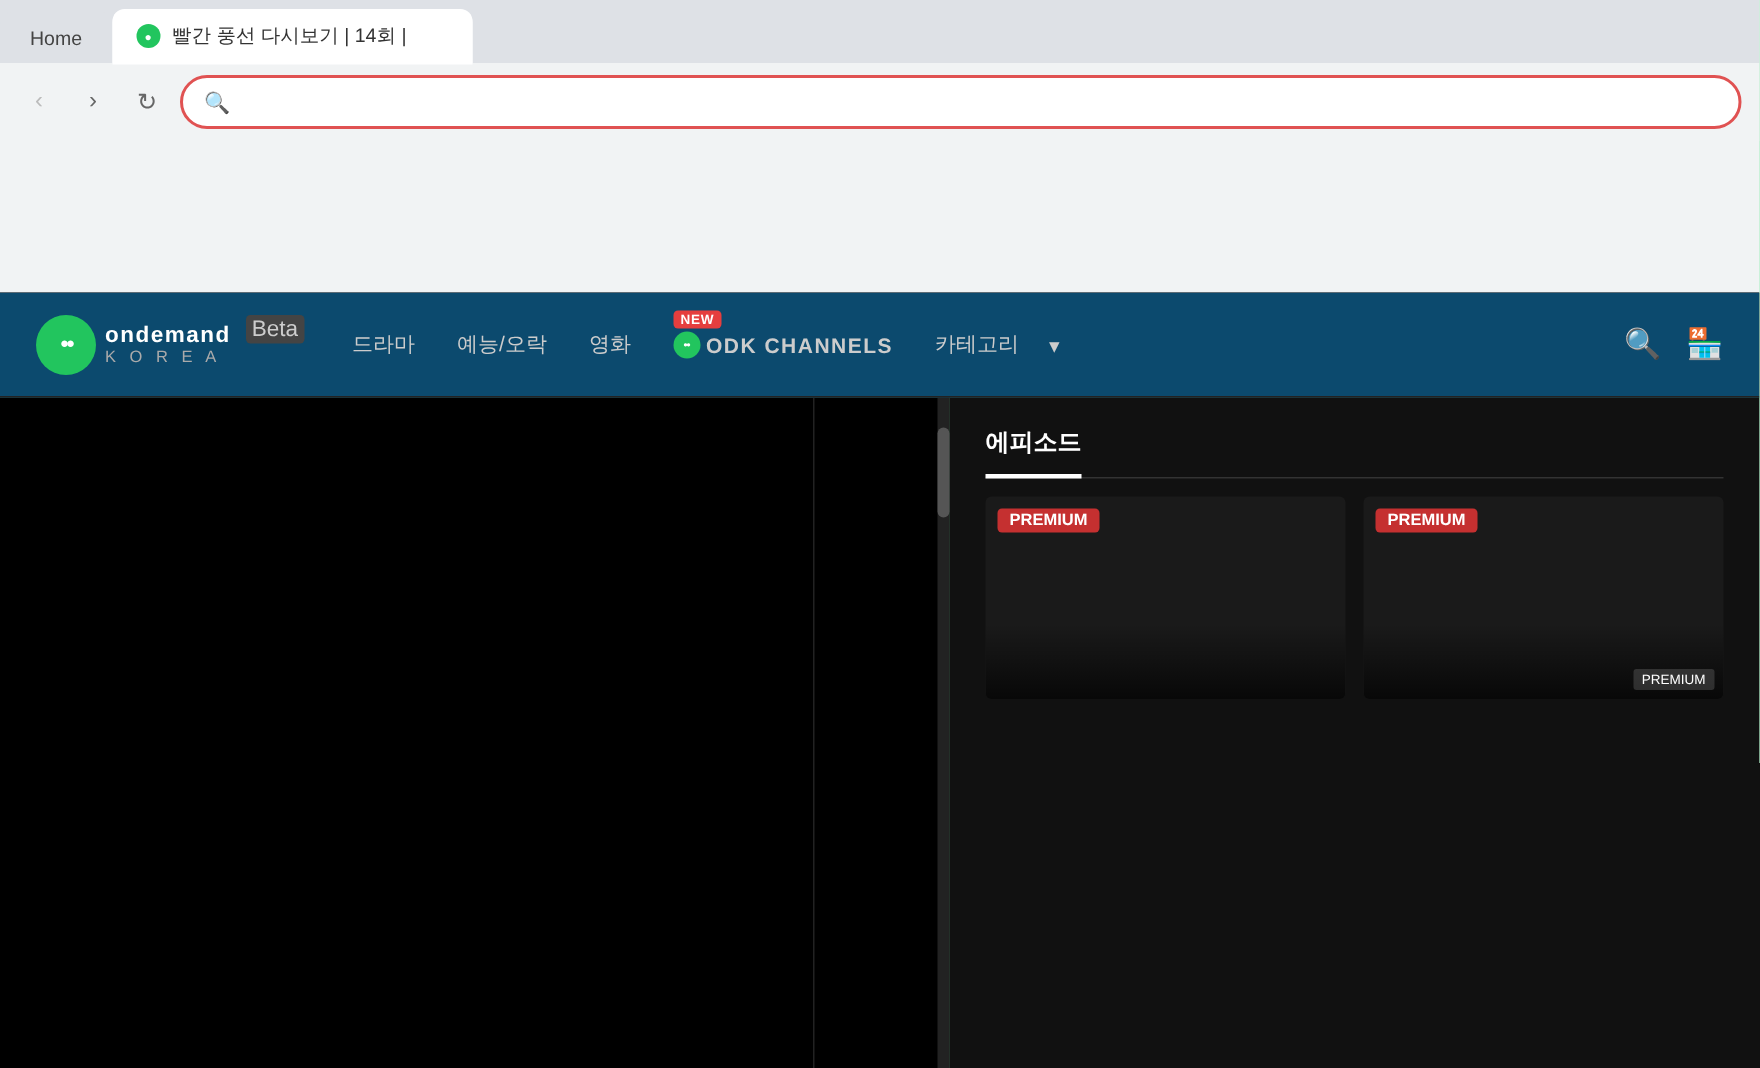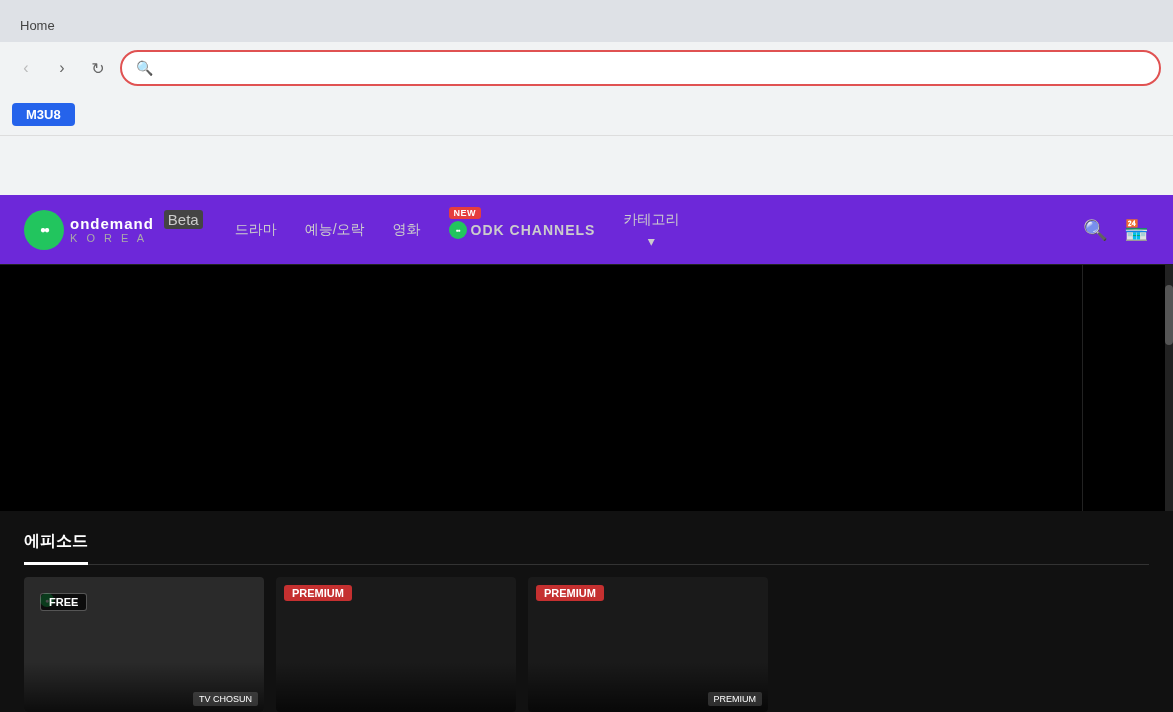--- a/index.html
+++ b/index.html
@@ -140,21 +140,21 @@
       position: relative;
       overflow: hidden;
     }
 
     
     .site-nav {
       display: flex;
       align-items: center;
       padding: 0 24px;
       height: 70px;
-      background: #6d28d9;
+      background: #0c4a6e;
       border-bottom: 1px solid #222;
       position: relative;
       z-index: 10;
     }
     .site-logo {
       display: flex;
       align-items: center;
       gap: 6px;
       margin-right: 32px;
     }
@@ -252,46 +252,45 @@
     .odk-text-channels {
       color: #ccc;
       font-size: 14px;
       font-weight: bold;
       letter-spacing: 1px;
       text-align: right;
     }
     .nav-category {
       display: flex;
       align-items: center;
-      gap: 4px;
+      gap: 20px;
       color: #ccc;
       font-size: 14px;
       cursor: pointer;
-      flex-direction: column;
     }
     .nav-right {
       display: flex;
       align-items: center;
       gap: 16px;
       margin-left: auto;
     }
     .nav-icon-btn {
       color: #ccc;
       font-size: 20px;
       cursor: pointer;
       background: none;
       border: none;
     }
 
     
     .main-dark {
       background: #86efac;
       height: calc(100% - 70px);
       display: flex;
-      flex-direction: column;
+      flex-direction: row;
     }
 
     
     .player-area {
       background: #000;
       flex: 1;
       position: relative;
       display: flex;
     }
 
@@ -412,36 +411,37 @@
   </style>
 </head>
 <body>
 
 <div class="browser-chrome">
 
   <div class="tab-bar">
     <div class="tab-home">
       <span>Home</span>
     </div>
+    <div class="tab-active">
+      <div class="tab-favicon"></div>
+      <span class="tab-title">빨간 풍선 다시보기 | 14회 |</span>
+    </div>
     <div class="tab-spacer"></div>
   </div>
 
   <div class="address-bar-row">
     <button class="nav-btn disabled">‹</button>
     <button class="nav-btn">›</button>
     <button class="nav-btn">↻</button>
 
     <div class="address-bar-wrapper">
       <span class="search-icon-addr">🔍</span>
     </div>
   </div>
 
-  <div class="toolbar-row">
-    <button class="m3u8-btn">M3U8</button>
-  </div>
 </div>
 
 <div class="web-content">
 
   <div class="site-nav">
     <div class="site-logo">
       <div class="logo-icon"></div>
       <div class="logo-text">
         <span class="logo-ondemand">ondemand</span>
         <span class="logo-korea">K O R E A</span>
@@ -483,28 +483,20 @@
       </div>
     </div>
 
     <div class="bottom-content">
       <div class="episode-tab-row">
         <div class="episode-tab">에피소드</div>
       </div>
 
       <div class="thumbs-row">
 
-        <div class="thumb-item" style="background:#2a2a2a;">
-          <div class="thumb-badge-row">
-            <div class="thumb-free-icon">●</div>
-            <span class="thumb-badge badge-free">FREE</span>
-          </div>
-          <div class="thumb-gradient"></div>
-          <div class="thumb-logo">TV CHOSUN</div>
-        </div>
 
         <div class="thumb-item" style="background:#1a1a1a;">
           <span class="thumb-badge badge-premium">PREMIUM</span>
           <div class="thumb-gradient"></div>
         </div>
 
         <div class="thumb-item" style="background:#1a1a1a;">
           <span class="thumb-badge badge-premium">PREMIUM</span>
           <div class="thumb-gradient"></div>
           <div class="thumb-logo">PREMIUM</div>

